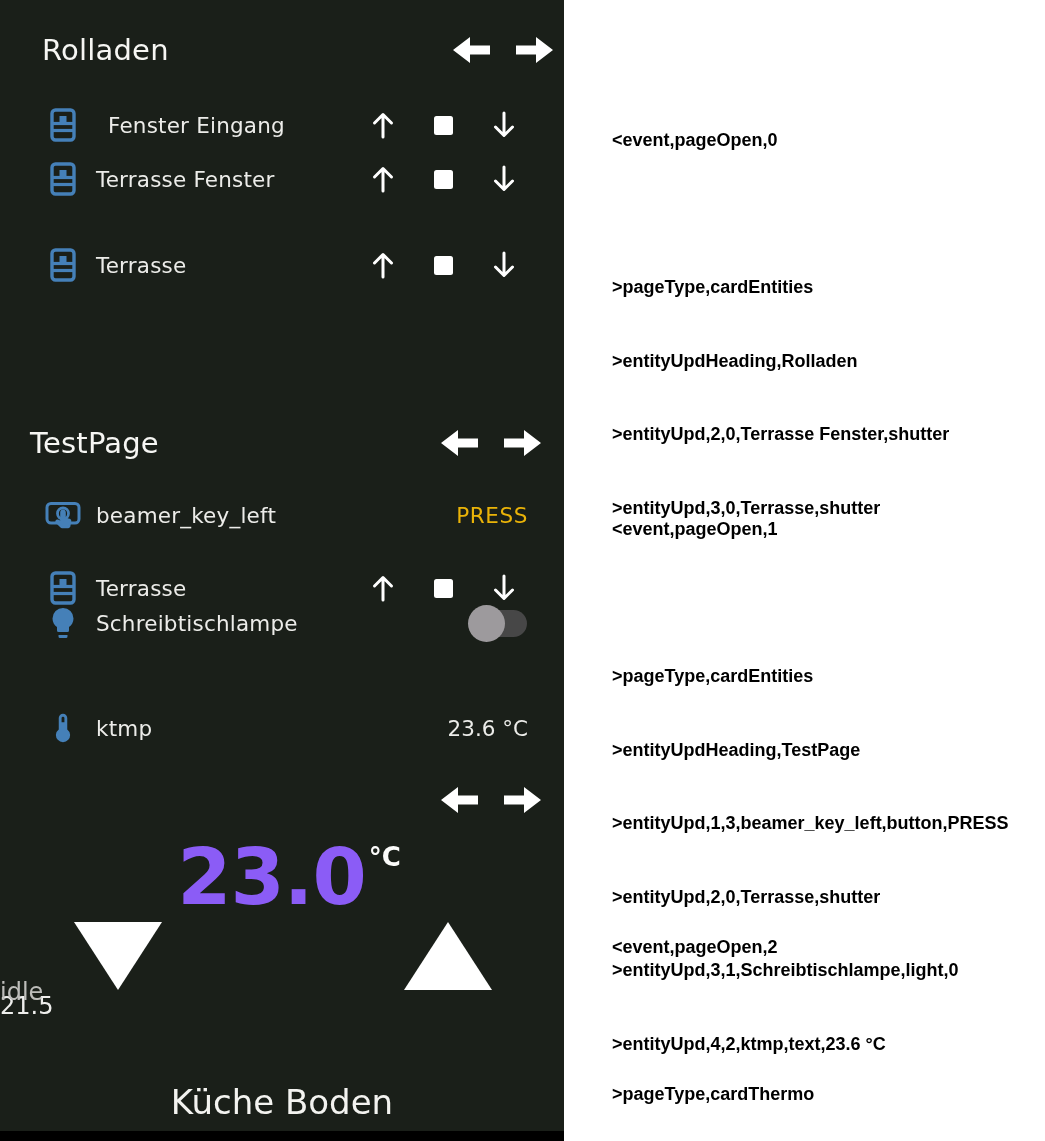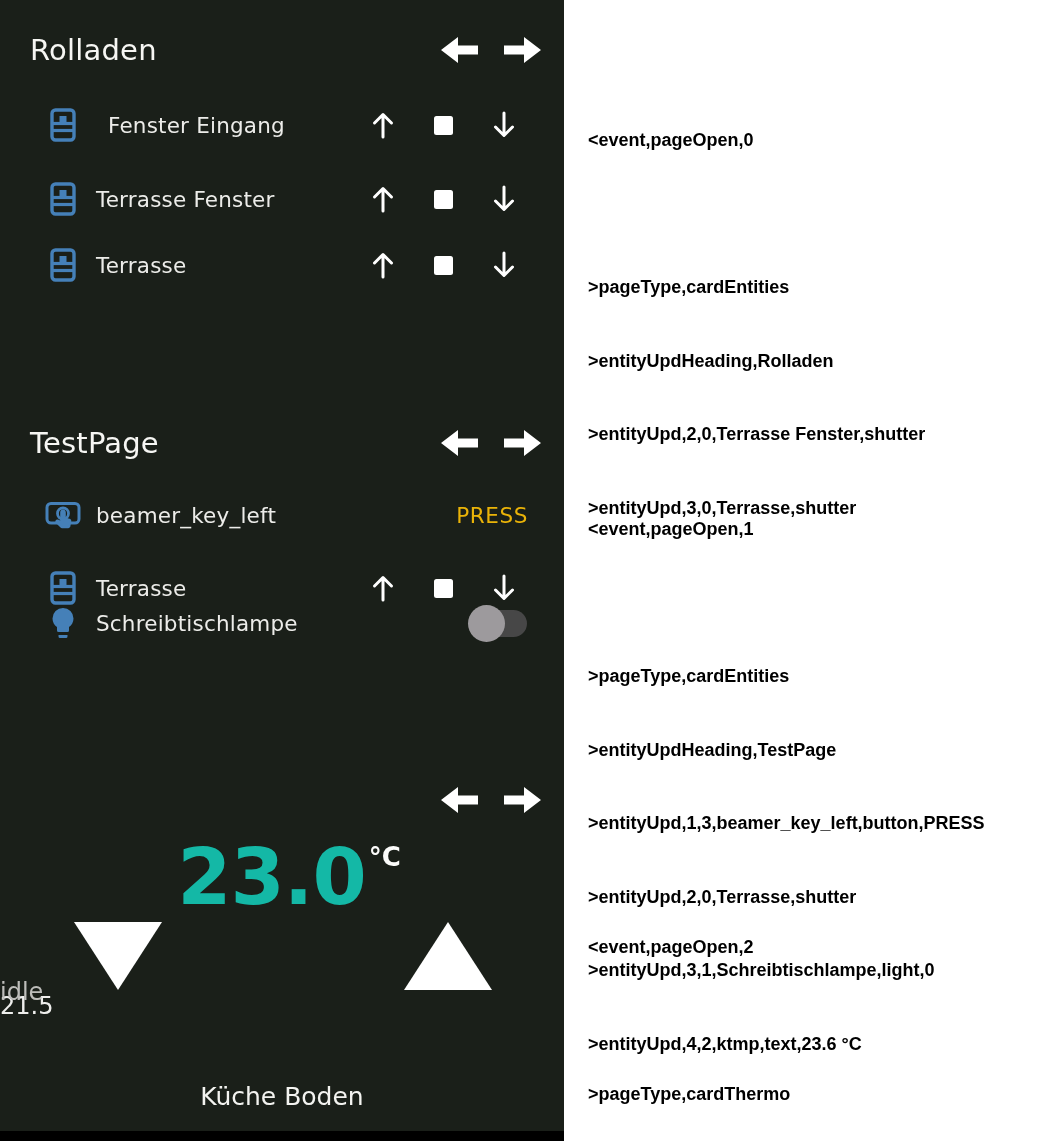--- a/index.html
+++ b/index.html
@@ -20,38 +20,38 @@
   .shutter-controls { position:absolute; right:45px; display:flex; align-items:center; gap:36px; }
   .stop-square { display:block; width:19px; height:19px; background:#fff; border-radius:2.5px; }
   .value-right { position:absolute; right:36px; font-size:21.5px; color:#ecece9; }
   .press-btn { position:absolute; right:36px; font-size:21.5px; font-weight:500; letter-spacing:0.6px; color:#eab308; background:none; border:none; cursor:pointer; font-family:"DejaVu Sans",sans-serif; }
 
   .toggle { position:absolute; right:37px; width:56px; height:27px; background:none; border:none; cursor:pointer; }
   .toggle-track { position:absolute; left:0; top:0; width:56px; height:27px; border-radius:14px; background:#474747; }
   .toggle-knob { position:absolute; left:-3px; top:-5px; width:37px; height:37px; border-radius:50%; background:#9d9a9d; }
 
   .thermo-temp-wrap { position:absolute; left:0; top:838px; width:564px; display:flex; justify-content:center; align-items:flex-start; padding-left:14px; }
-  .thermo-temp { font-size:78px; font-weight:bold; color:#14b8a6; line-height:1; letter-spacing:-1px; }
+  .thermo-temp { font-size:78px; font-weight:bold; color:#8b5cf6; line-height:1; letter-spacing:-1px; }
   .thermo-unit { font-size:26px; font-weight:bold; color:#fbfbfa; margin-top:4px; margin-left:3px; }
   .tri-btn { position:absolute; background:none; border:none; padding:0; cursor:pointer; }
   .thermo-setpoint { position:absolute; left:0; top:992px; width:564px; text-align:left; font-size:24px; color:#eeeeec; }
   .thermo-state { position:absolute; left:0; top:978px; width:520px; text-align:left; font-size:24px; color:#bdbdba; }
-  .thermo-title { position:absolute; left:0; top:1082px; width:564px; text-align:center; font-size:25px; color:#f3f3f0; }
-
-  .proto { position:absolute; left:588px; width:432px; font-family:"Liberation Sans",sans-serif;
+  .thermo-title { position:absolute; left:0; top:1082px; width:564px; text-align:center; font-size:34px; color:#f3f3f0; }
+
+  .proto { position:absolute; left:612px; width:432px; font-family:"Liberation Sans",sans-serif;
            font-weight:bold; font-size:18px; line-height:24.5px; color:#000; white-space:pre; }
   .proto-line { min-height:24.5px; }
 </style>
 </head>
 <body>
 
 <div class="stage">
   <div class="phone">
 
-    <div class="card-header" style="top:22px;">
+    <div class="card-header" style="top:22px;margin-left:12px;">
       <div class="card-title">Rolladen</div>
       <div class="nav-group">
         <button class="ui-btn">
           <svg width="40" height="34" viewBox="0 0 40 34">
               <polygon points="39,12.5 19,12.5 19,4 2,17 19,30 19,21.5 39,21.5" fill="#fff"></polygon>
             </svg>
         </button>
         <button class="ui-btn">
           <svg width="40" height="34" viewBox="0 0 40 34">
               <polygon points="1,12.5 21,12.5 21,4 38,17 21,30 21,21.5 1,21.5" fill="#fff"></polygon>
@@ -80,21 +80,21 @@
             <span class="stop-square"></span>
           </button>
         <button class="ui-btn">
             <svg width="30" height="32" viewBox="0 0 30 32">
               <path d="M15 4 V26 M6.5 18 L15 26.5 L23.5 18" stroke="#fff" stroke-width="3" fill="none" stroke-linecap="round" stroke-linejoin="round"></path>
             </svg>
           </button>
       </div>
     </div>
 
-    <div class="entity-row" style="top:164px;text-align:right;">
+    <div class="entity-row" style="top:144px;text-align:right;">
       <span class="entity-icon">
         <svg width="36" height="36" viewBox="0 0 36 36">
             <rect x="7" y="3" width="22" height="30" rx="3.5" fill="none" stroke="#4580b8" stroke-width="3.4"></rect>
             <line x1="7" y1="16.5" x2="29" y2="16.5" stroke="#4580b8" stroke-width="3.2"></line>
             <line x1="7" y1="23.5" x2="29" y2="23.5" stroke="#4580b8" stroke-width="3.2"></line>
             <rect x="14.5" y="9" width="7" height="6" fill="#4580b8"></rect>
           </svg>
       </span>
       <span class="entity-label">Terrasse Fenster</span>
       <div class="shutter-controls">
@@ -202,20 +202,29 @@
             <path d="M12,2A7,7 0 0,1 19,9C19,11.38 17.81,13.47 16,14.74V17A1,1 0 0,1 15,18H9A1,1 0 0,1 8,17V14.74C6.19,13.47 5,11.38 5,9A7,7 0 0,1 12,2M9,21V20H15V21A1,1 0 0,1 14,22H10A1,1 0 0,1 9,21Z" fill="#4580b8"></path>
           </svg>
       </span>
       <span class="entity-label">Schreibtischlampe</span>
       <button class="toggle">
         <span class="toggle-track"></span>
         <span class="toggle-knob"></span>
       </button>
     </div>
 
+    <div class="entity-row" style="top:693px;">
+      <span class="entity-icon">
+        <svg width="34" height="34" viewBox="0 0 24 24">
+            <path d="M15 13V5A3 3 0 0 0 9 5V13A5 5 0 1 0 15 13M12 4A1 1 0 0 1 13 5V8H11V5A1 1 0 0 1 12 4Z" fill="#4580b8"></path>
+          </svg>
+      </span>
+      <span class="entity-label">ktmp</span>
+      <span class="value-right">23.6 °C</span>
+    </div>
 
     <div class="card-header" style="top:772px;">
       <div class="nav-group">
         <button class="ui-btn">
           <svg width="40" height="34" viewBox="0 0 40 34">
               <polygon points="39,12.5 19,12.5 19,4 2,17 19,30 19,21.5 39,21.5" fill="#fff"></polygon>
             </svg>
         </button>
         <button class="ui-btn">
           <svg width="40" height="34" viewBox="0 0 40 34">

